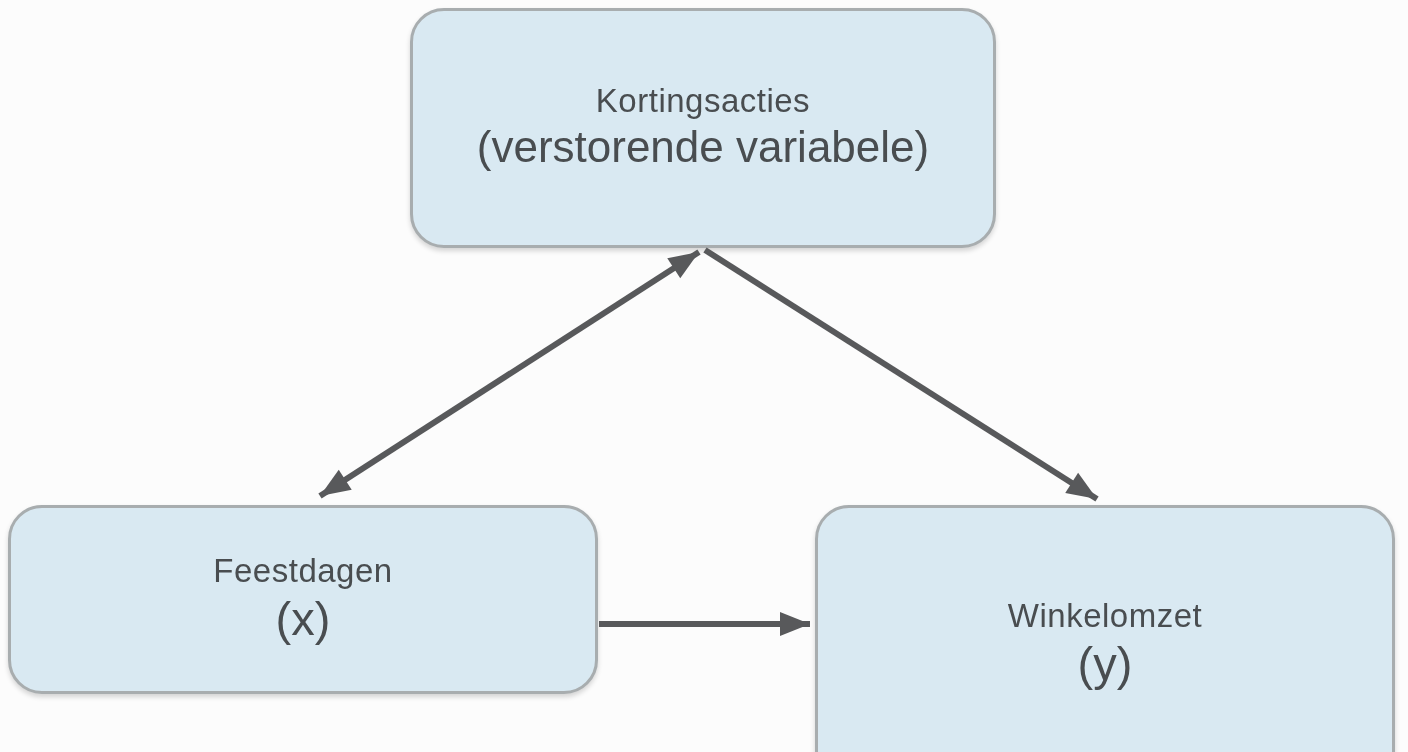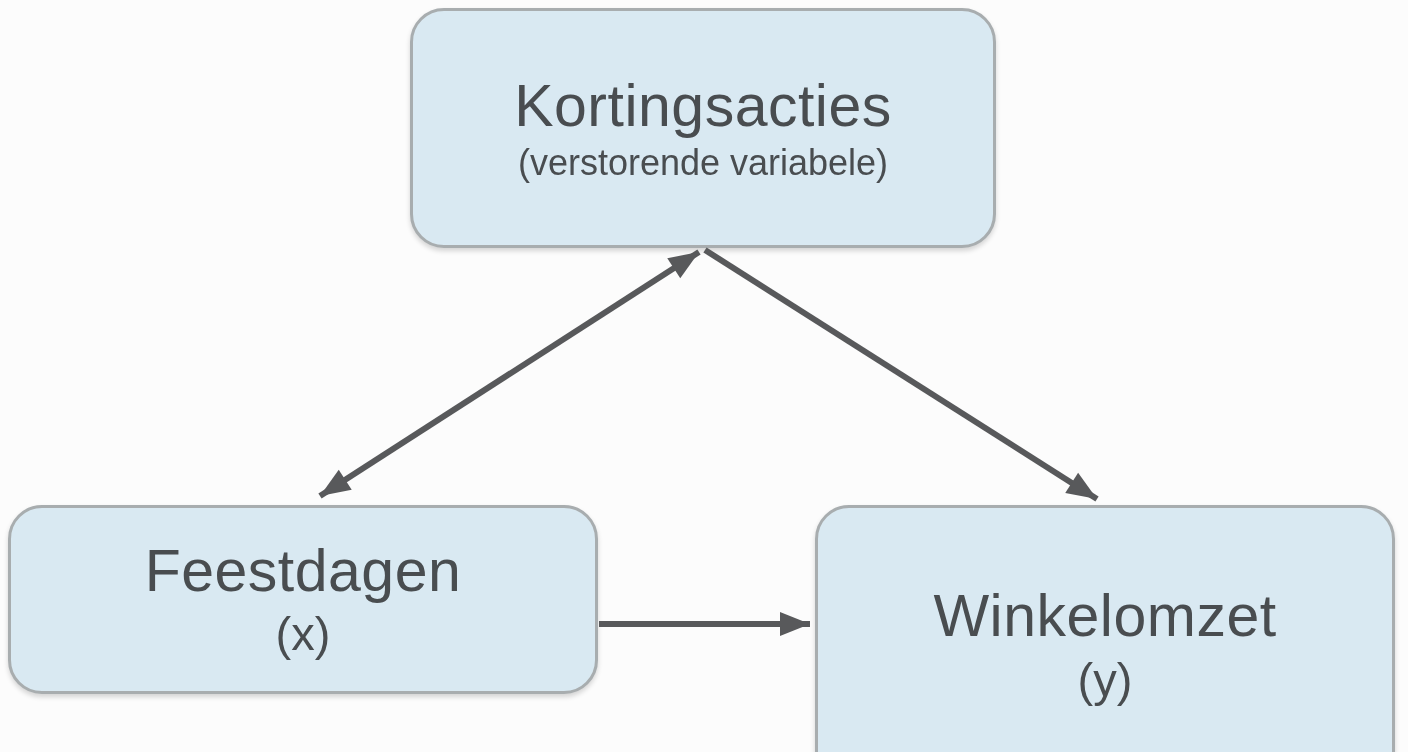--- a/index.html
+++ b/index.html
@@ -31,26 +31,26 @@
     flex-direction: column;
     align-items: center;
     justify-content: center;
     text-align: center;
     color: var(--text);
   }
   #node-confounder { left: 410px; top: 8px;   width: 586px; height: 240px; }
   #node-x          { left: 8px;   top: 505px; width: 590px; height: 189px; }
   #node-y          { left: 815px; top: 505px; width: 580px; height: 280px; }
   .node-title {
-    font-size: 59px;
+    font-size: 33px;
     line-height: 1.18;
     letter-spacing: 0.5px;
   }
   .node-subtitle {
-    font-size: 36px;
+    font-size: 44px;
     line-height: 1.2;
   }
   .node-subtitle.big { font-size: 47px; }
   .edges {
     position: absolute;
     left: 0; top: 0;
     width: 1408px;
     height: 752px;
     pointer-events: none;
   }

